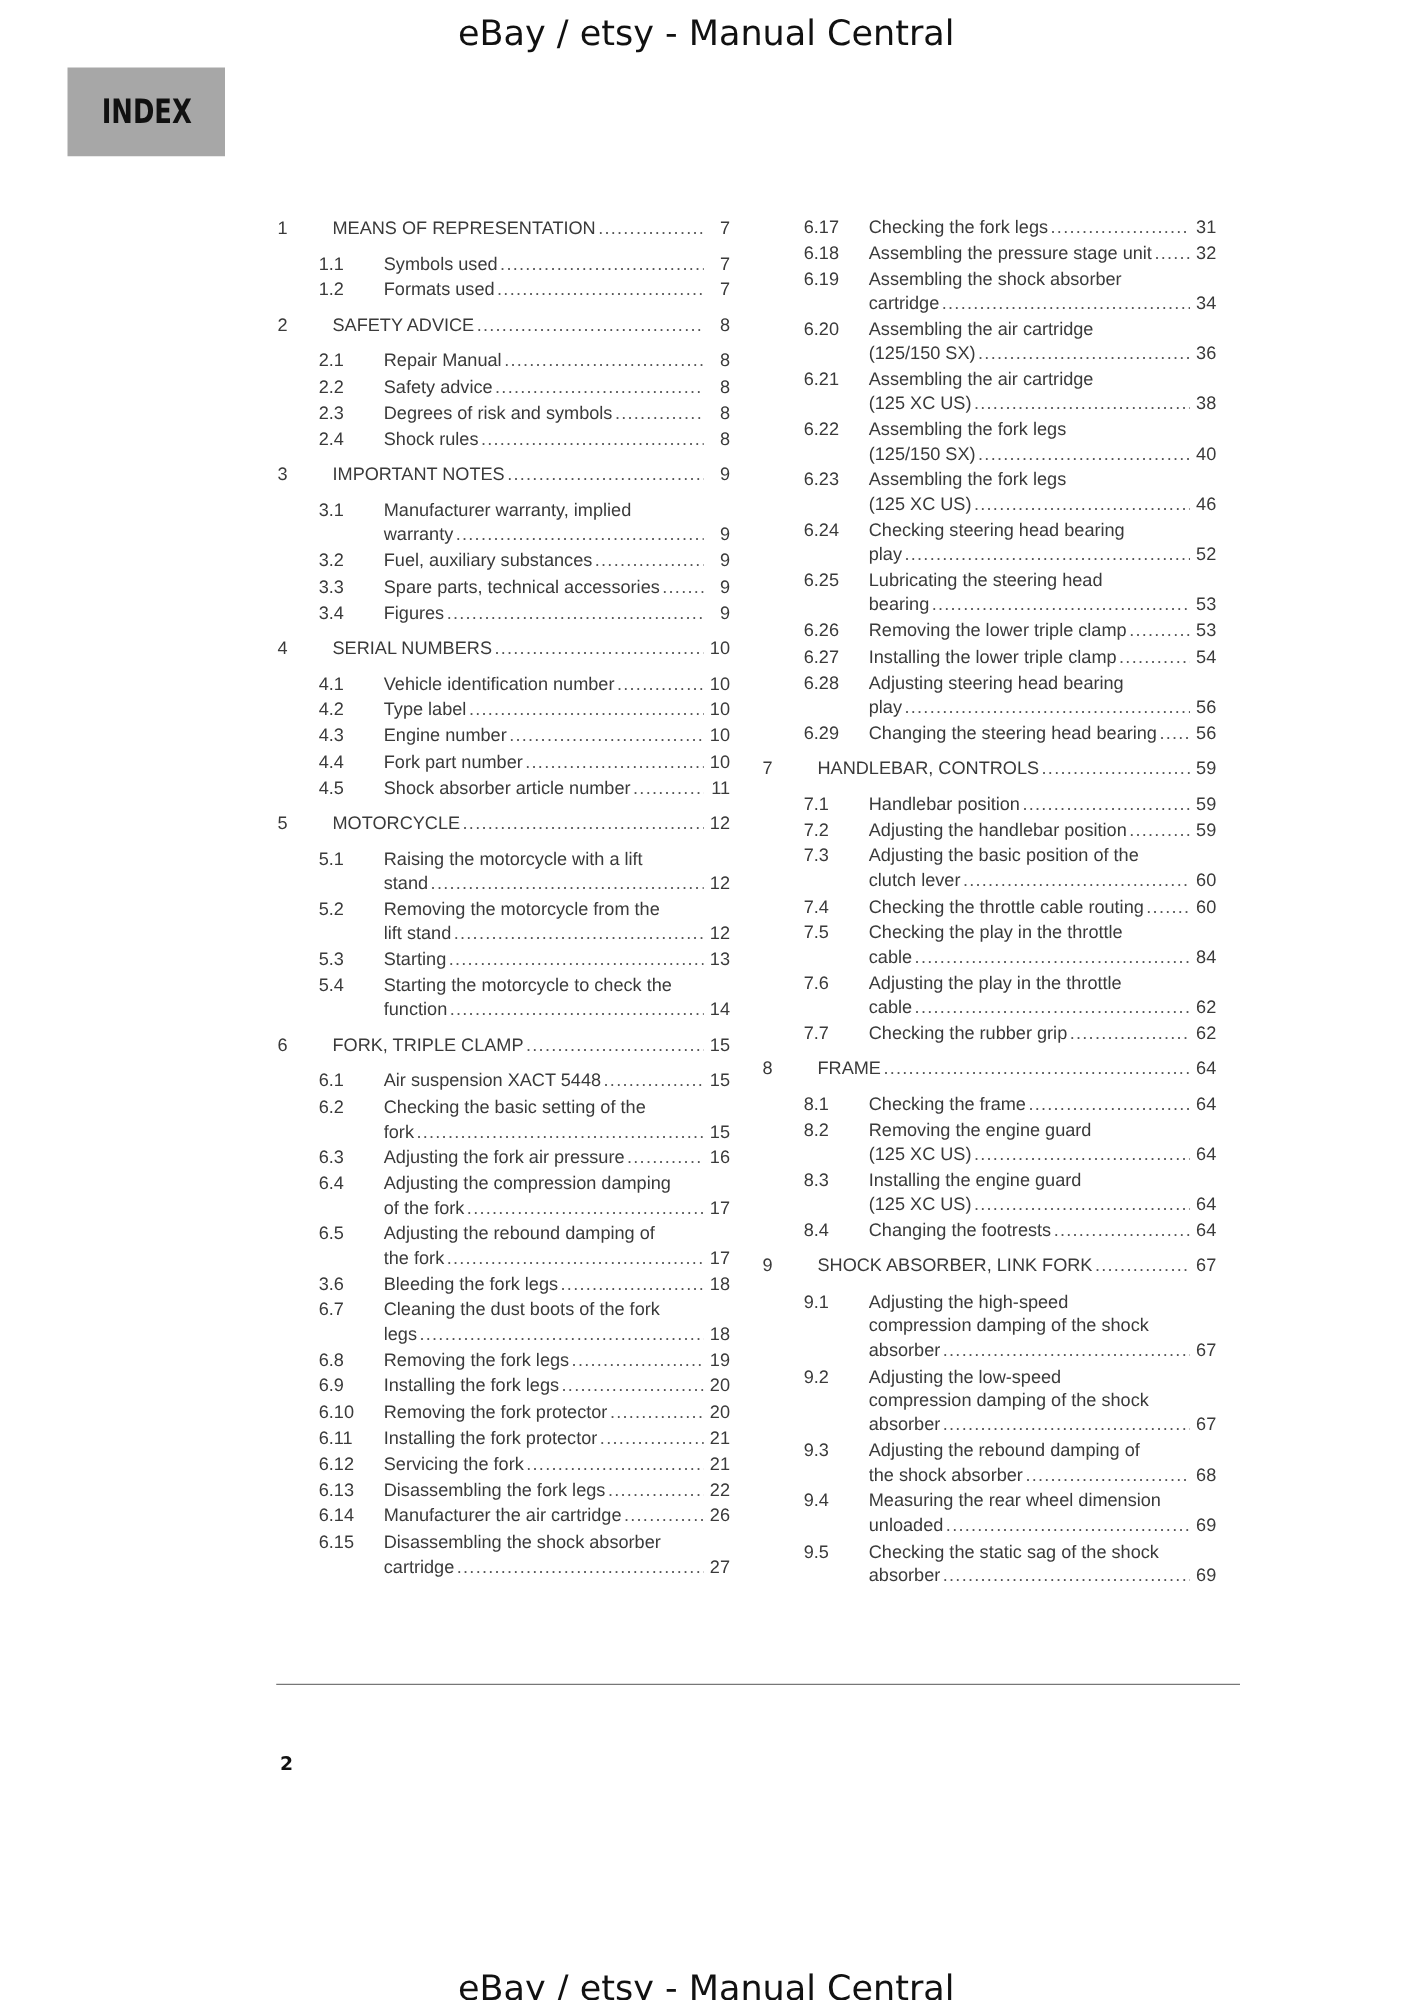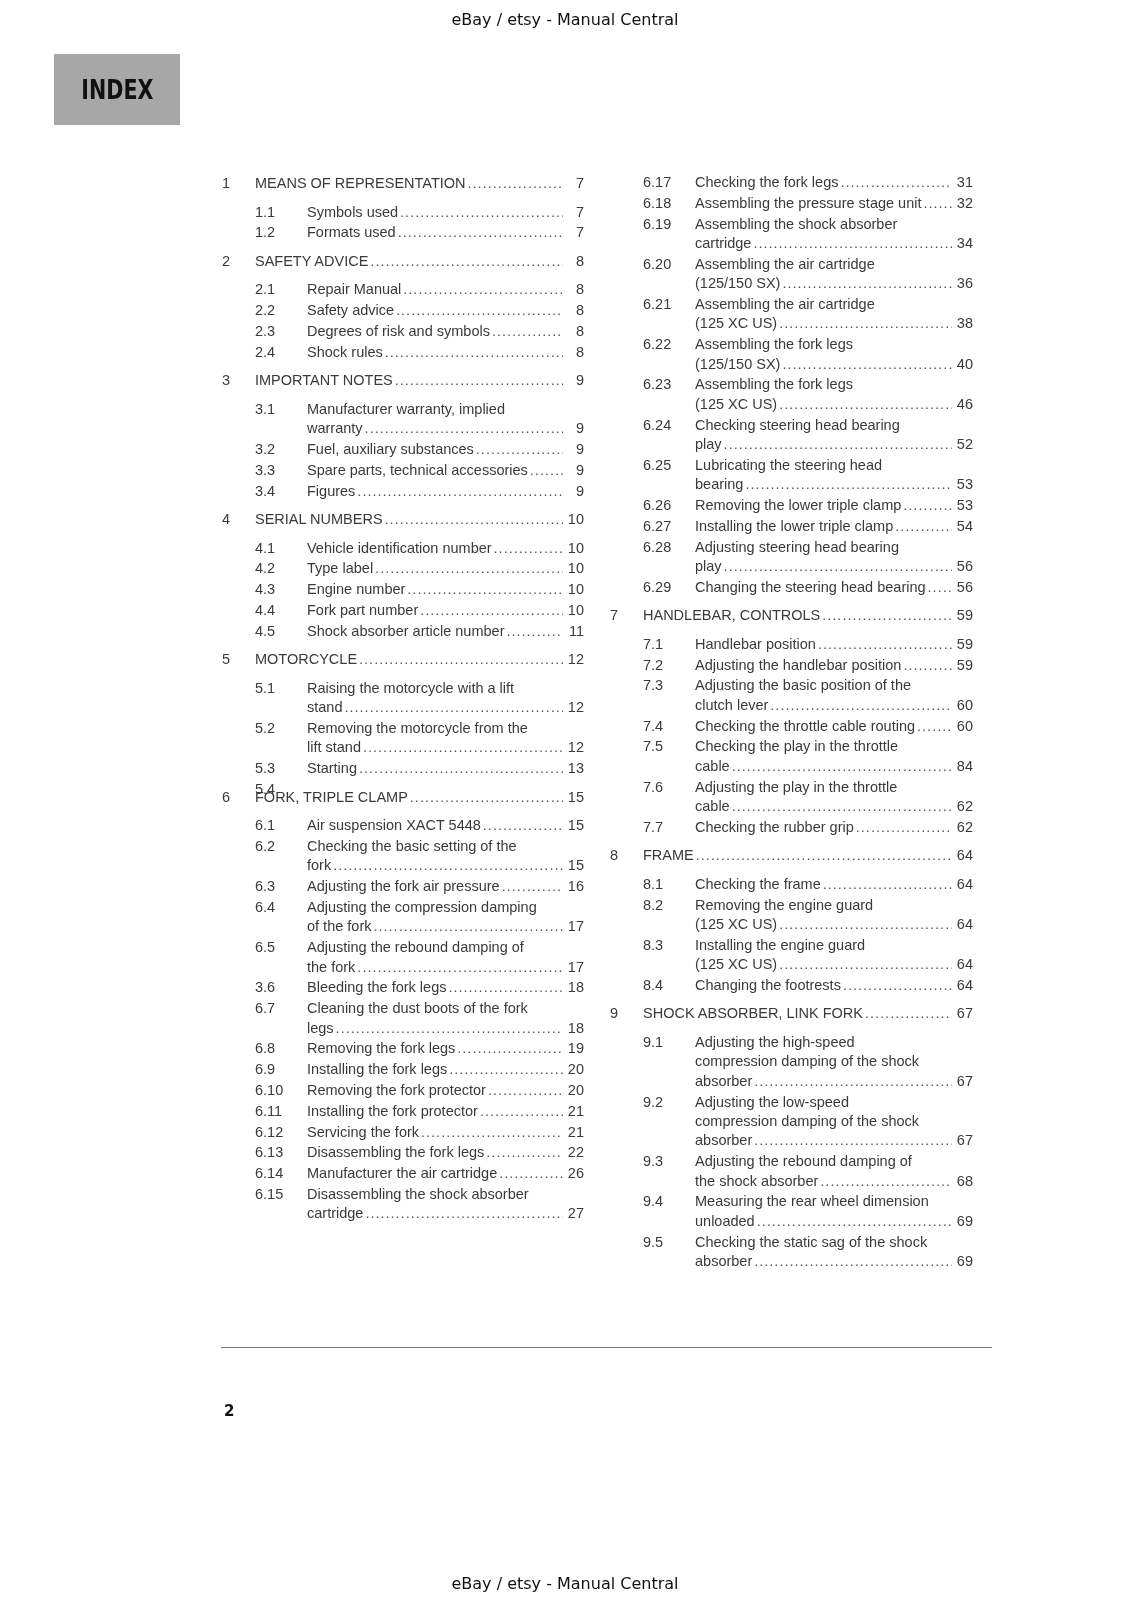--- a/index.html
+++ b/index.html
@@ -1,28 +1,28 @@
 <!DOCTYPE html>
 <html><head>
 <meta charset="utf-8">
 <style>
   html, body { margin:0; padding:0; background:#ffffff; }
   body { width:1130px; height:1600px; position:relative; overflow:hidden; color:#333; }
-  .watermark { position:absolute; left:0; width:1130px; text-align:center; font-family:"DejaVu Sans", sans-serif; font-size:16px; color:#111; }
+  .watermark { position:absolute; left:0; width:1130px; text-align:center; font-family:"DejaVu Sans", sans-serif; font-size:28px; color:#111; }
   .wm-top { top:10px; }
   .wm-bottom { top:1574px; }
   .index-box { position:absolute; left:54px; top:54px; width:126px; height:71px; background:#a7a7a7; display:flex; align-items:center; justify-content:center; }
   .index-box span { font-family:"DejaVu Sans Condensed","DejaVu Sans", sans-serif; font-weight:bold; font-size:27px; color:#111; letter-spacing:0px; transform:scaleX(0.85); display:inline-block; }
   .col { position:absolute; top:173px; font-family:"Liberation Sans", sans-serif; font-size:14.5px; color:#3a3a3a; }
   .col-left { left:222px; width:362px; }
   .col-right { left:610px; width:363px; }
   .chapter { position:relative; margin-top:9px; margin-bottom:9px; line-height:20.6px; }
   .chapter:first-child { margin-top:0; }
   .ch-num { position:absolute; left:0; top:0; }
-  .ch-body { margin-left:33px; }
+  .ch-body { margin-left:44px; }
   .entry { position:relative; line-height:19.4px; margin-bottom:1.4px; }
   .entry .num { position:absolute; left:33px; top:0; }
   .entry .body { margin-left:85px; }
   .leader { display:flex; align-items:baseline; }
   .leader .txt { white-space:nowrap; }
   .leader .dots { flex:1; overflow:hidden; white-space:nowrap; margin:0 3px 0 2px; color:#555; letter-spacing:1px; }
   .leader .dots::after { content:"..................................................................................................................................................................."; }
   .leader .pg { white-space:nowrap; min-width:18px; text-align:right; }
   .rule { position:absolute; left:221px; top:1347px; width:771px; height:1px; background:#777; }
   .page-num { position:absolute; left:224px; top:1402px; font-family:"DejaVu Sans", sans-serif; font-weight:bold; font-size:15px; color:#111; }
@@ -265,20 +265,28 @@
       <div class="body">
         <div class="leader">
           <span class="txt">Starting</span>
           <span class="dots"></span>
           <span class="pg">13</span>
         </div>
       </div>
     </div>
     <div class="entry">
       <span class="num">5.4</span>
+      <div class="body">
+        <div>Starting the motorcycle to check the</div>
+        <div class="leader">
+          <span class="txt">function</span>
+          <span class="dots"></span>
+          <span class="pg">14</span>
+        </div>
+      </div>
     </div>
     <div class="chapter" style="margin-top: 8px;">
       <span class="ch-num">6</span>
       <div class="ch-body">
         <div class="leader">
           <span class="txt">FORK, TRIPLE CLAMP</span>
           <span class="dots"></span>
           <span class="pg">15</span>
         </div>
       </div>

